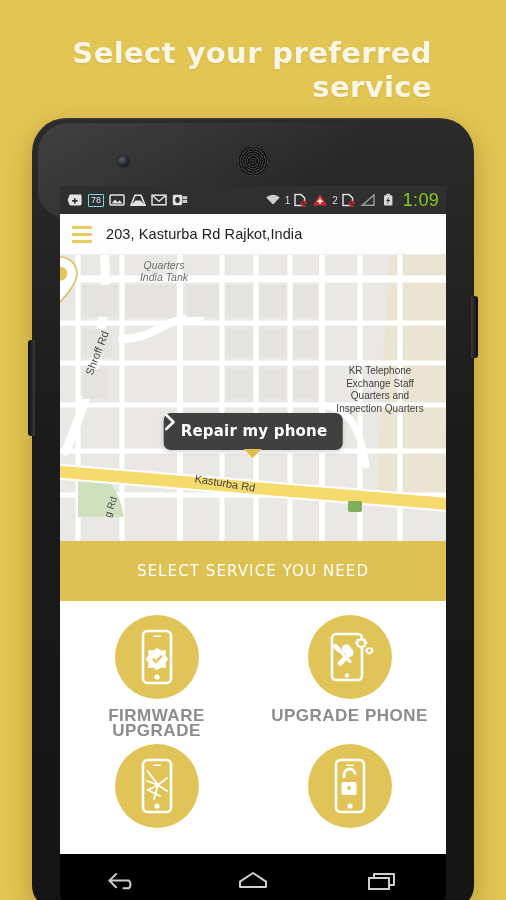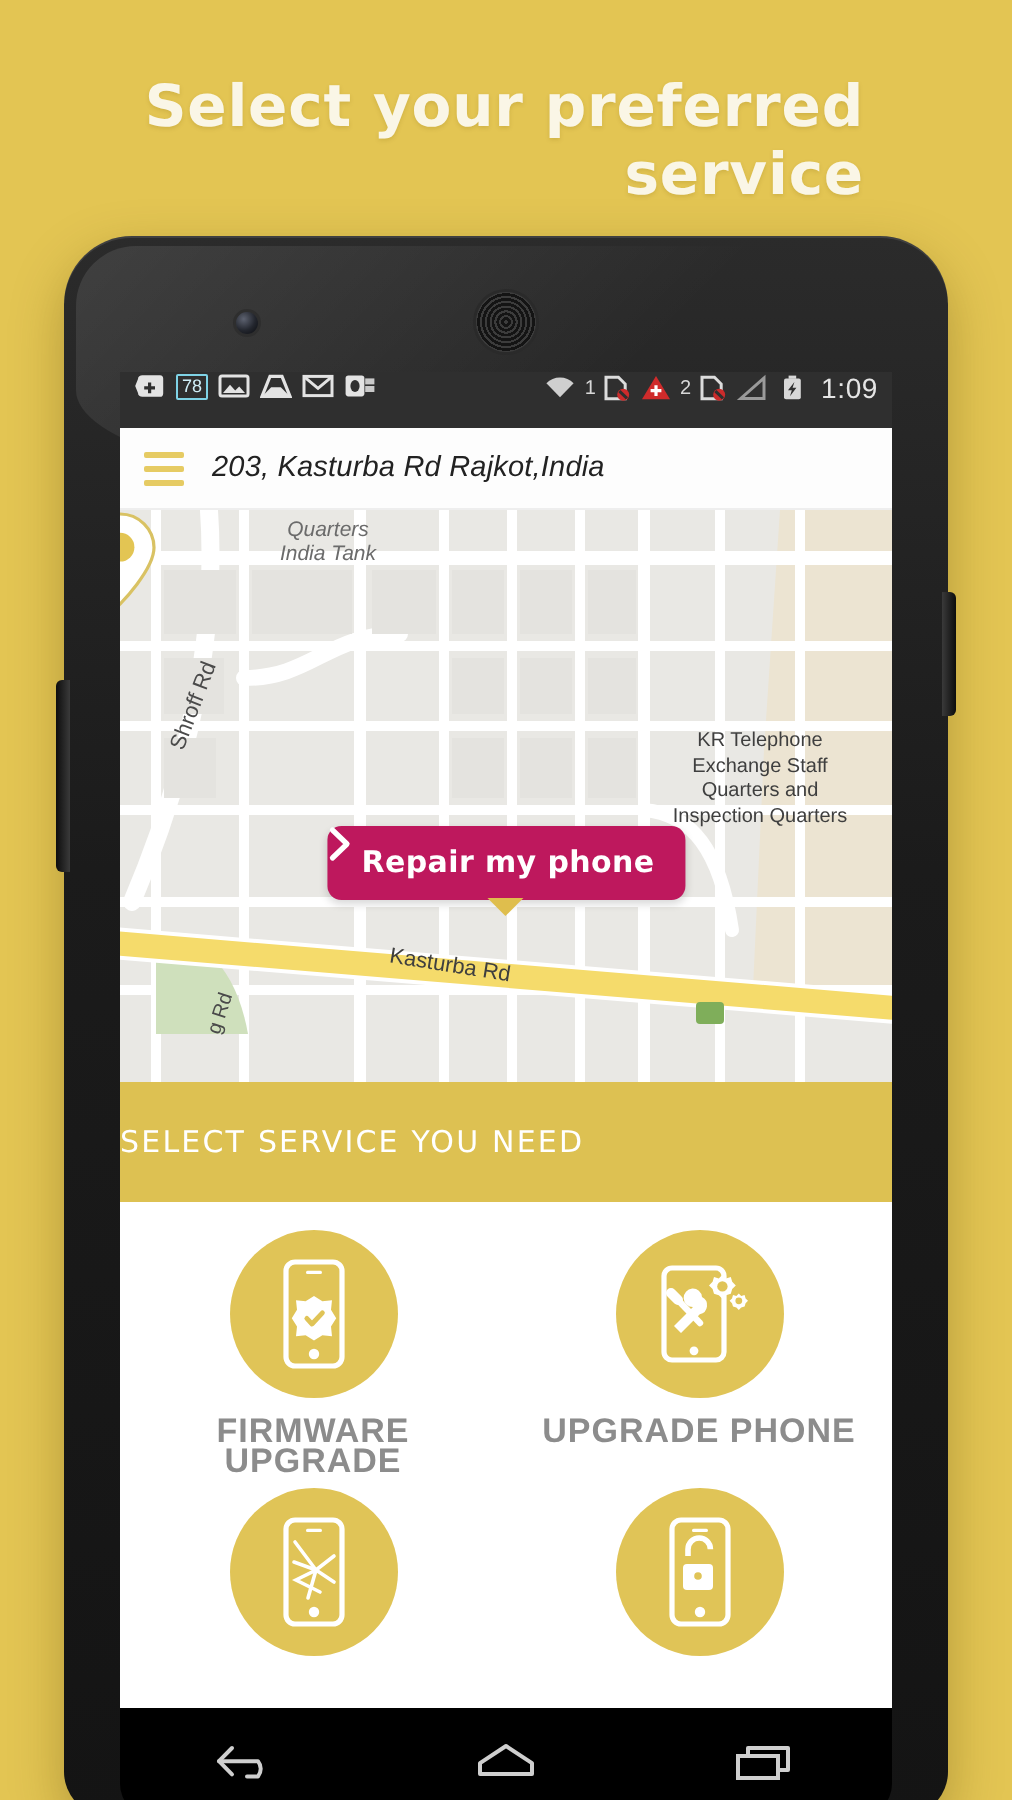--- a/index.html
+++ b/index.html
@@ -53,77 +53,77 @@
   }
 
   
   .screen{
     position:absolute;left:28px;top:68px;width:386px;height:668px;
     background:#fff;overflow:hidden;
   }
 
   
   .statusbar{
-    height:28px;background:#2f2f2f;display:flex;align-items:flex-start;
+    height:28px;background:#2f2f2f;display:flex;align-items:center;
     padding:0 7px;gap:19px;color:#e9e9e9;
   }
   .sb-left{display:flex;align-items:center;gap:5px;}
   .sb-right{display:flex;align-items:center;gap:4px;margin-left:auto;}
   .sb-ico{width:16px;height:14px;display:block;}
   .badge-num{
     background:#2f2f2f;border:1.4px solid #7fd3e6;color:#cfeef7;
     font-size:9px;line-height:11px;padding:0 2px;border-radius:1px;
     font-family:"Liberation Sans",sans-serif;
   }
   .sim-num{font-size:10px;color:#d8d8d8;margin-right:-2px;}
-  .clock{font-size:14px;color:#e5e5e5;margin-left:3px;letter-spacing:.3px;}
+  .clock{font-size:18px;color:#84cc16;margin-left:3px;letter-spacing:.3px;}
 
   
   .appbar{
     height:40px;background:#fdfdfd;display:flex;align-items:center;
     padding:0 12px;gap:14px;border-bottom:1px solid #eee;
   }
   .hamburger{width:20px;display:flex;flex-direction:column;gap:4px;}
   .hamburger i{display:block;height:3px;background:#e6cb63;border-radius:1px;}
-  .appbar-title{font-size:14.5px;color:#222;font-weight:400;letter-spacing:.1px;font-style:italic;}
+  .appbar-title{font-size:14.5px;color:#222;font-weight:400;letter-spacing:.1px;}
 
   
   .map{position:relative;height:286px;background:#edece8;overflow:hidden;}
   .map svg{position:absolute;left:0;top:0;}
   .maplabel{
     position:absolute;color:#5e5e5e;font-size:9.5px;line-height:12px;
     font-family:"Liberation Sans",sans-serif;text-align:center;
   }
   .lbl-water{left:58px;top:4px;width:92px;font-style:italic;color:#6b6b6b;font-size:10.5px;}
   .lbl-shroff{left:2px;top:92px;width:70px;transform:rotate(-69deg);font-size:11px;color:#4a4a4a;}
   .lbl-kr{left:272px;top:70px;width:96px;color:#3f3f3f;font-size:10px;line-height:12.5px;margin-top:40px;}
   .lbl-kasturba{left:110px;top:222px;width:110px;transform:rotate(9deg);font-size:11px;color:#3f3f3f;}
   .lbl-grd{left:26px;top:246px;width:50px;transform:rotate(-72deg);font-size:10px;color:#4a4a4a;}
 
   .callout{
     position:absolute;left:50%;top:158px;transform:translateX(-50%);
-    background:#be185d;border-radius:7px;padding:9px 15px 10px 17px;
+    background:#404040;border-radius:7px;padding:9px 15px 10px 17px;
     display:flex;align-items:center;gap:8px;
     box-shadow:0 2px 4px rgba(0,0,0,.16);
   }
   .callout-label{color:#fff;font-size:15px;font-weight:bold;letter-spacing:.2px;white-space:nowrap;
     font-family:"DejaVu Sans",sans-serif;}
   .callout:after{
     content:"";position:absolute;left:50%;bottom:-8px;transform:translateX(-50%);
     border-left:9px solid transparent;border-right:9px solid transparent;
     border-top:9px solid #dfbe4d;
   }
   .pin{
     position:absolute;left:50%;top:222px;transform:translateX(-50%);
     width:40px;height:50px;
   }
 
   
   .svc-banner{
-    height:60px;background:#ddc152;display:flex;align-items:center;
+    height:60px;background:#ddc152;display:flex;align-items:center;justify-content:center;
   }
   .svc-banner span{
     color:#fff;font-size:15px;letter-spacing:1.1px;font-weight:500;
     font-family:"DejaVu Sans",sans-serif;
   }
 
   
   .svc-grid{
     background:#fff;padding:14px 0 0 0;
     display:grid;grid-template-columns:1fr 1fr;row-gap:6px;

